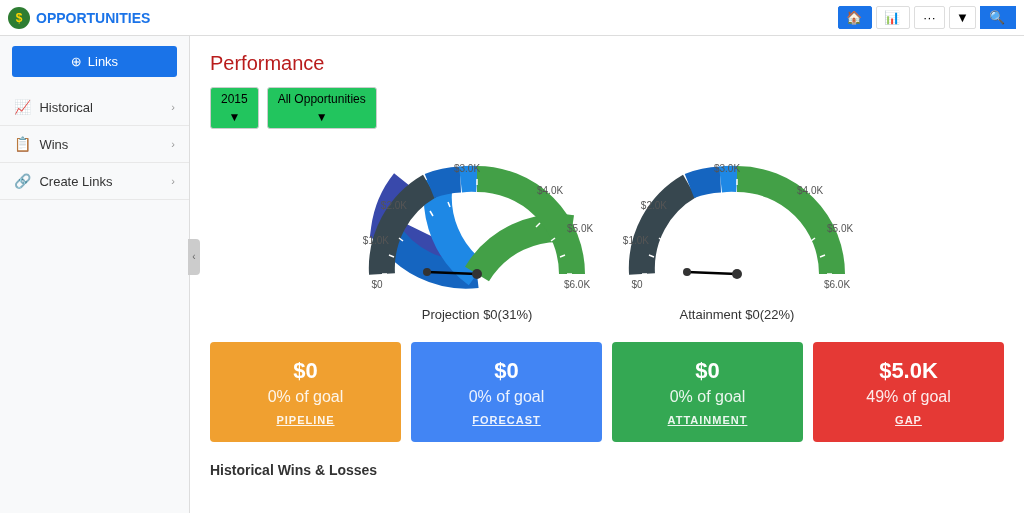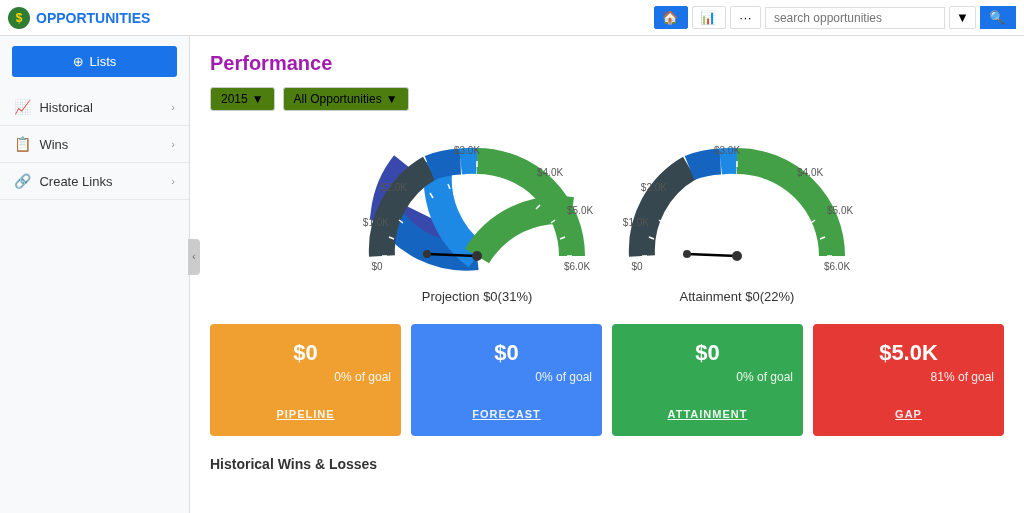--- a/index.html
+++ b/index.html
@@ -128,38 +128,38 @@
     .main {
       flex: 1;
       background: #fff;
       overflow-y: auto;
       padding: 16px 20px;
       position: relative;
     }
 
     .page-title {
       font-size: 20px;
-      font-weight: bold;
-      color: #a21caf;
+      font-weight: normal;
+      color: #b91c1c;
       margin-bottom: 12px;
     }
 
     .filters {
       display: flex;
       gap: 8px;
       margin-bottom: 20px;
     }
     .filter-btn {
-      background: #4d7c0f;
+      background: #22c55e;
       border: 1px solid #ccc;
       padding: 4px 10px;
       cursor: pointer;
       font-size: 12px;
       border-radius: 3px;
-      display: flex; align-items: center; gap: 4px;
+      display: flex; align-items: center; gap: 4px; flex-direction: column;
     }
 
     
     .gauges-row {
       display: flex;
       gap: 40px;
       justify-content: center;
       margin-bottom: 20px;
     }
     .gauge-container {
@@ -188,24 +188,23 @@
       padding: 16px 10px;
       text-align: center;
       color: #fff;
     }
     .metric-card .amount {
       font-size: 22px;
       font-weight: bold;
       margin-bottom: 4px;
     }
     .metric-card .percent {
-      font-size: 12px;
-      margin-bottom: 24px;
+      font-size: 16px;
+      margin-bottom: 8px;
       opacity: 0.9;
-      text-align: right;
     }
     .metric-card .type-label {
       font-size: 11px;
       font-weight: bold;
       letter-spacing: 1px;
       opacity: 0.9;
       text-decoration: underline;
     }
     .card-orange { background: #f0a030; }
     .card-blue { background: #4285f4; }
@@ -224,32 +223,31 @@
 
 <div class="navbar">
   <div class="navbar-brand">
     <div class="coin-icon">$</div>
     <span>OPPORTUNITIES</span>
   </div>
   <div class="navbar-right">
     <button class="navbar-btn home">🏠</button>
     <button class="navbar-btn">📊</button>
     <button class="navbar-btn">···</button>
-    <input class="search-input" type="text" placeholder="search opportunities" style="">
     <button class="navbar-btn" style="border:1px solid #ddd; background:#fff; padding:3px 6px;">▼</button>
     <button class="search-btn">🔍</button>
   </div>
 </div>
 
 <div class="layout">
 
   <div class="sidebar">
     <button class="create-btn">
       <span>⊕</span>
-      <span>Lists</span>
+      <span>Links</span>
     </button>
 
     <div class="sidebar-item">
       <div class="sidebar-item-left">
         <span class="sidebar-icon">📈</span>
         <span>Historical</span>
       </div>
       <span class="chevron">›</span>
     </div>
 
@@ -398,21 +396,21 @@
         <div class="percent">0% of goal</div>
         <div class="type-label">FORECAST</div>
       </div>
       <div class="metric-card card-green">
         <div class="amount">$0</div>
         <div class="percent">0% of goal</div>
         <div class="type-label">ATTAINMENT</div>
       </div>
       <div class="metric-card card-red">
         <div class="amount">$5.0K</div>
-        <div class="percent">81% of goal</div>
+        <div class="percent">49% of goal</div>
         <div class="type-label">GAP</div>
       </div>
     </div>
 
     <div class="section-title">Historical Wins &amp; Losses</div>
 
   </div>
 </div>
 
 </body></html>

